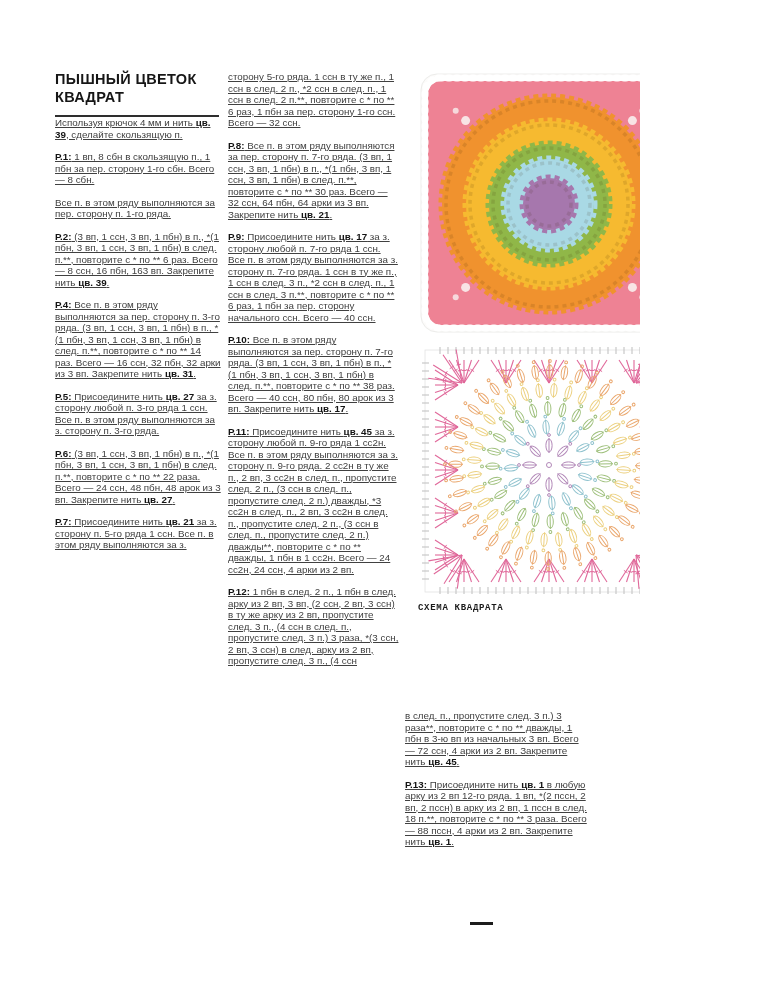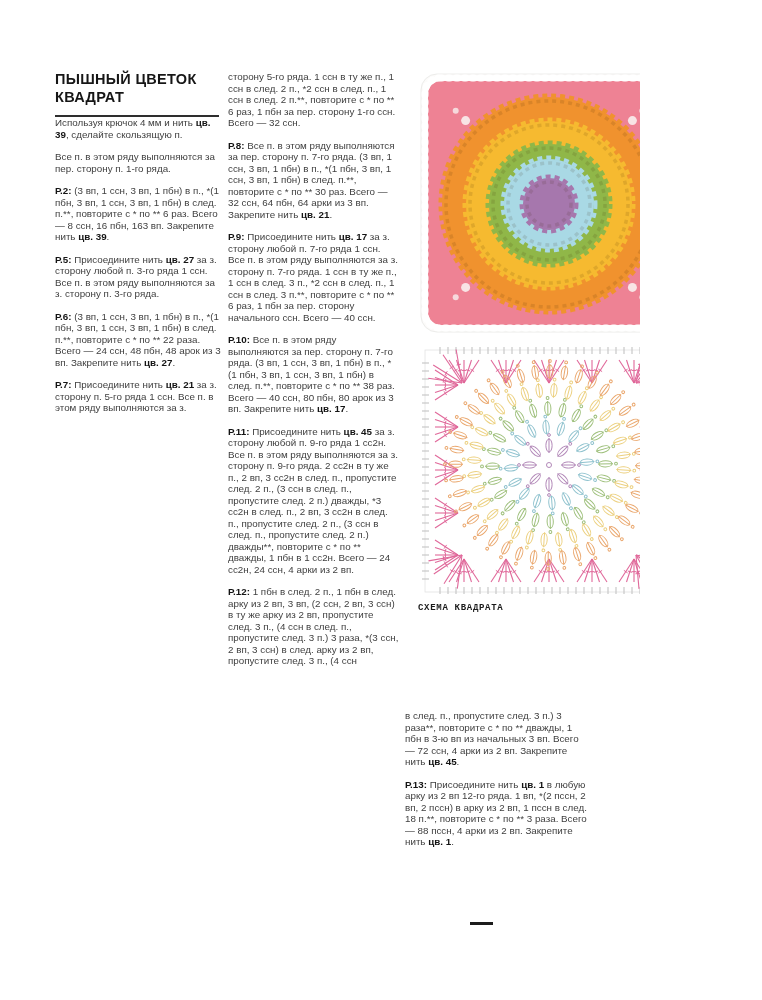--- a/index.html
+++ b/index.html
@@ -10,21 +10,21 @@
   .title {
     position:absolute; left:55px; top:70px; width:168px;
     font-size:14.5px; line-height:18px; font-weight:bold;
     color:#161616; letter-spacing:0.3px;
   }
   .title-rule {
     position:absolute; left:55px; top:115px; width:164px; height:1.6px;
     background:#2e2e2e;
   }
   .col { position:absolute; font-size:9.8px; line-height:11.5px; color:#404040; }
-  .col p { margin:0 0 11px 0; }
+  .col p { margin:0 0 11px 0;text-decoration:underline; }
   .col b { color:#141414; }
   #col1 { left:55px;  top:117px; width:166px; }
   #col2 { left:228px; top:71px;  width:171px; }
   #col3 { left:405px; top:710px; width:183px; }
   .photo   { position:absolute; left:420px; top:73px;  width:258px; height:260px; }
   .diagram { position:absolute; left:418px; top:343px; width:262px; height:256px; }
   .caption {
     position:absolute; left:418px; top:603px; width:262px; text-align:left;
     font-size:9px; font-weight:bold; letter-spacing:0.7px; color:#1a1a1a;font-family:Liberation Mono, monospace;
   }
@@ -64,22 +64,24 @@
 <div class="page">
 
   <div class="title">
     <div>ПЫШНЫЙ ЦВЕТОК</div>
     <div>КВАДРАТ</div>
   </div>
   <div class="title-rule"></div>
 
   <div class="col" id="col1">
       <p>Используя крючок 4 мм и нить <b>цв. 39</b>, сделайте скользящую п.</p>
+      <p><b>Р.1:</b> 1 вп, 8 сбн в скользящую п., 1 пбн за пер. сторону 1-го сбн. Всего — 8 сбн.</p>
       <p>Все п. в этом ряду выполняются за пер. сторону п. 1-го ряда.</p>
       <p><b>Р.2:</b> (3 вп, 1 ссн, 3 вп, 1 пбн) в п., *(1 пбн, 3 вп, 1 ссн, 3 вп, 1 пбн) в след. п.**, повторите с * по ** 6 раз. Всего — 8 ссн, 16 пбн, 163 вп. Закрепите нить <b>цв. 39</b>.</p>
+      <p><b>Р.4:</b> Все п. в этом ряду выполняются за пер. сторону п. 3-го ряда. (3 вп, 1 ссн, 3 вп, 1 пбн) в п., *(1 пбн, 3 вп, 1 ссн, 3 вп, 1 пбн) в след. п.**, повторите с * по ** 14 раз. Всего — 16 ссн, 32 пбн, 32 арки из 3 вп. Закрепите нить <b>цв. 31</b>.</p>
       <p><b>Р.5:</b> Присоедините нить <b>цв. 27</b> за з. сторону любой п. 3-го ряда 1 ссн. Все п. в этом ряду выполняются за з. сторону п. 3-го ряда.</p>
       <p><b>Р.6:</b> (3 вп, 1 ссн, 3 вп, 1 пбн) в п., *(1 пбн, 3 вп, 1 ссн, 3 вп, 1 пбн) в след. п.**, повторите с * по ** 22 раза. Всего — 24 ссн, 48 пбн, 48 арок из 3 вп. Закрепите нить <b>цв. 27</b>.</p>
       <p><b>Р.7:</b> Присоедините нить <b>цв. 21</b> за з. сторону п. 5-го ряда 1 ссн. Все п. в этом ряду выполняются за з.</p>
     </div>
   <div class="col" id="col2">
       <p>сторону 5-го ряда. 1 ссн в ту же п., 1 ссн в след. 2 п., *2 ссн в след. п., 1 ссн в след. 2 п.**, повторите с * по ** 6 раз, 1 пбн за пер. сторону 1-го ссн. Всего — 32 ссн.</p>
       <p><b>Р.8:</b> Все п. в этом ряду выполняются за пер. сторону п. 7-го ряда. (3 вп, 1 ссн, 3 вп, 1 пбн) в п., *(1 пбн, 3 вп, 1 ссн, 3 вп, 1 пбн) в след. п.**, повторите с * по ** 30 раз. Всего — 32 ссн, 64 пбн, 64 арки из 3 вп. Закрепите нить <b>цв. 21</b>.</p>
       <p><b>Р.9:</b> Присоедините нить <b>цв. 17</b> за з. сторону любой п. 7-го ряда 1 ссн. Все п. в этом ряду выполняются за з. сторону п. 7-го ряда. 1 ссн в ту же п., 1 ссн в след. 3 п., *2 ссн в след. п., 1 ссн в след. 3 п.**, повторите с * по ** 6 раз, 1 пбн за пер. сторону начального ссн. Всего — 40 ссн.</p>
       <p><b>Р.10:</b> Все п. в этом ряду выполняются за пер. сторону п. 7-го ряда. (3 вп, 1 ссн, 3 вп, 1 пбн) в п., *(1 пбн, 3 вп, 1 ссн, 3 вп, 1 пбн) в след. п.**, повторите с * по ** 38 раз. Всего — 40 ссн, 80 пбн, 80 арок из 3 вп. Закрепите нить <b>цв. 17</b>.</p>
       <p><b>Р.11:</b> Присоедините нить <b>цв. 45</b> за з. сторону любой п. 9-го ряда 1 сс2н. Все п. в этом ряду выполняются за з. сторону п. 9-го ряда. 2 сс2н в ту же п., 2 вп, 3 сс2н в след. п., пропустите след. 2 п., (3 ссн в след. п., пропустите след. 2 п.) дважды, *3 сс2н в след. п., 2 вп, 3 сс2н в след. п., пропустите след. 2 п., (3 ссн в след. п., пропустите след. 2 п.) дважды**, повторите с * по ** дважды, 1 пбн в 1 сс2н. Всего — 24 сс2н, 24 ссн, 4 арки из 2 вп.</p>

